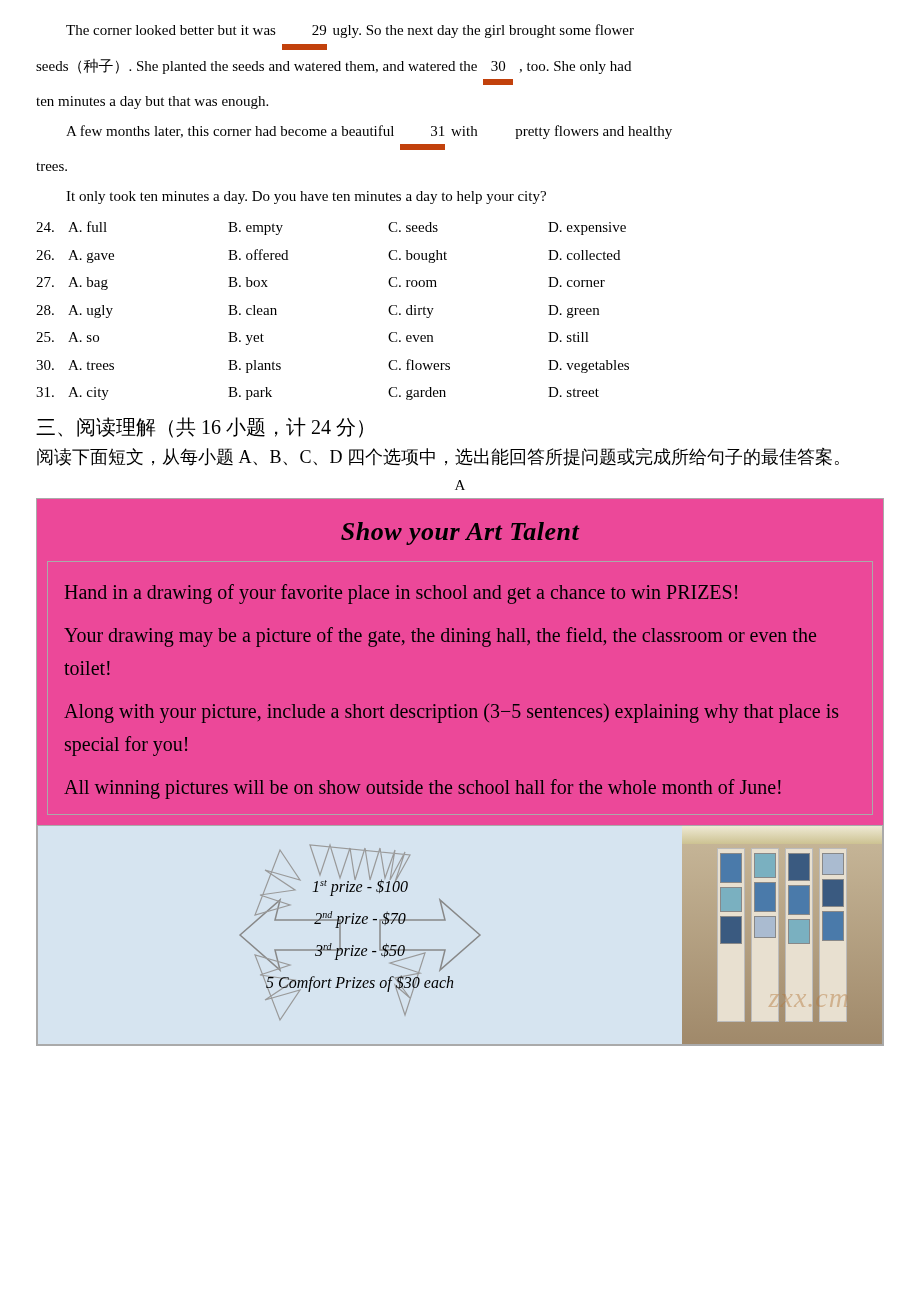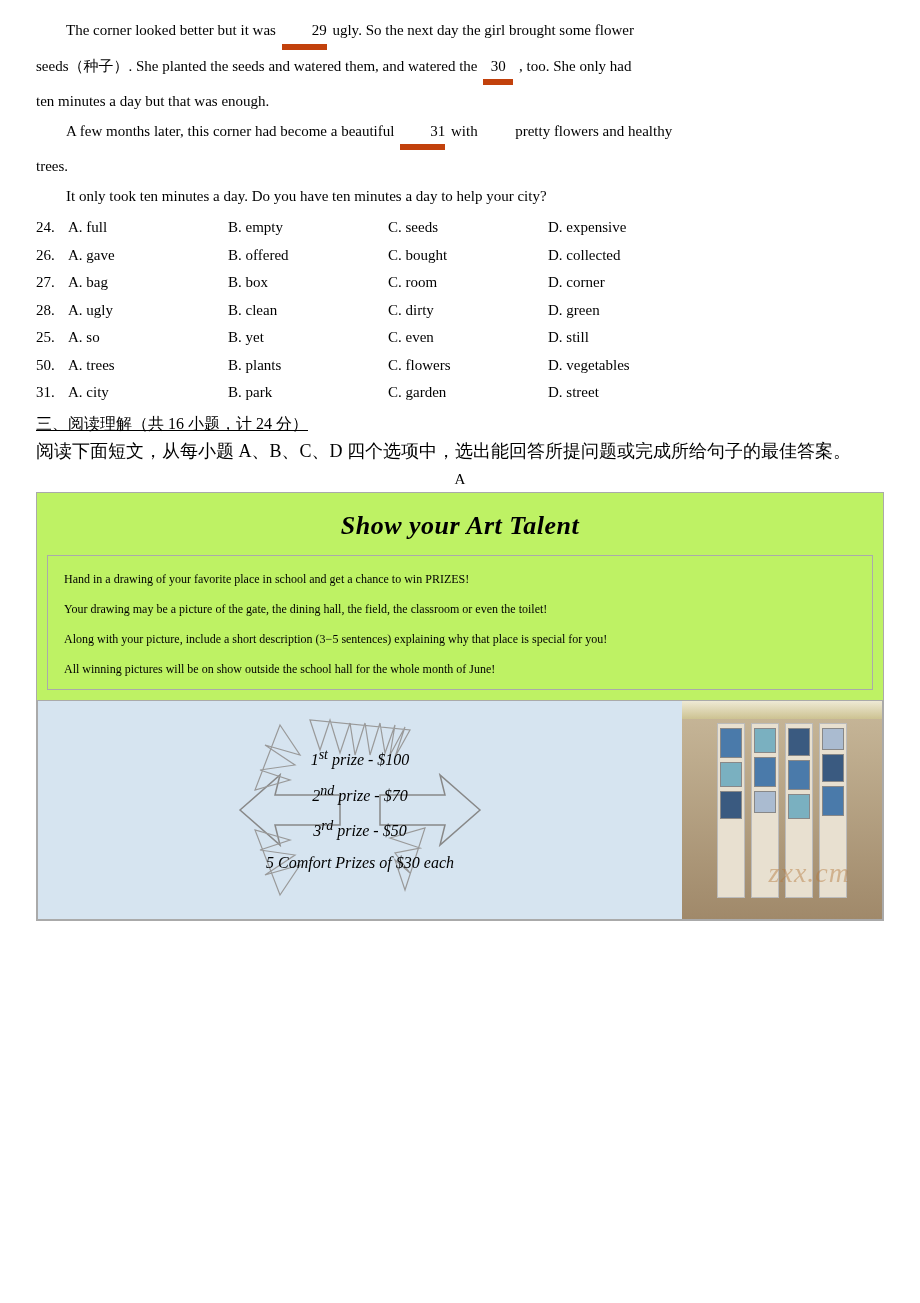--- a/index.html
+++ b/index.html
@@ -49,56 +49,55 @@
     }
     .mcq-option {
       min-width: 160px;
       font-size: 15px;
     }
     .mcq-option.wide {
       min-width: 200px;
     }
     .section-header {
       margin: 8px 0 2px 0;
-      font-size: 16px;
-      text-decoration: underline;
+      font-size: 20px;
     }
     .section-instruction {
       margin-bottom: 6px;
       font-size: 18px;
       line-height: 1.6;
     }
     .reading-section-label {
       text-align: center;
       font-size: 15px;
       margin-bottom: 4px;
     }
     
     .art-card-outer {
       border: 1.5px solid #aaa;
       margin: 4px 0 0 0;
       padding: 0;
-      background: #bef264;
+      background: #ec4899;
     }
     .art-card-title {
       text-align: center;
       font-family: "Times New Roman", Times, serif;
       font-style: italic;
       font-size: 26px;
       font-weight: bold;
       padding: 18px 0 14px 0;
       letter-spacing: 0.5px;
     }
     .art-card-body {
       border: 1.5px solid #aaa;
       margin: 0 10px 10px 10px;
       padding: 14px 16px 10px 16px;
     }
     .art-card-body p {
-      font-size: 12px;
+      font-size: 20px;
       line-height: 1.65;
       margin-bottom: 10px;
       font-family: "Times New Roman", Times, serif;
     }
     .art-card-body p:last-child {
       margin-bottom: 0;
     }
     .art-card-prizes-row {
       display: flex;
       width: 100%;
@@ -134,21 +133,21 @@
     }
     .prize-text {
       position: relative;
       z-index: 2;
       text-align: center;
       font-family: "Times New Roman", Times, serif;
       font-style: italic;
       font-size: 16px;
       line-height: 2.0;
     }
-    .prize-text sup { font-size: 14px; }
+    .prize-text sup { font-size: 10px; }
     .prizes-right {
       width: 200px;
       min-height: 200px;
       background: #888;
       overflow: hidden;
       position: relative;
       display: flex;
       align-items: stretch;
     }
     
@@ -285,21 +284,21 @@
     <span class="mcq-num">25.</span>
     <div class="mcq-options">
       <span class="mcq-option">A. so</span>
       <span class="mcq-option">B. yet</span>
       <span class="mcq-option">C. even</span>
       <span class="mcq-option">D. still</span>
     </div>
   </div>
 
   <div class="mcq-row">
-    <span class="mcq-num">50.</span>
+    <span class="mcq-num">30.</span>
     <div class="mcq-options">
       <span class="mcq-option">A. trees</span>
       <span class="mcq-option">B. plants</span>
       <span class="mcq-option">C. flowers</span>
       <span class="mcq-option wide">D. vegetables</span>
     </div>
   </div>
 
   <div class="mcq-row">
     <span class="mcq-num">31.</span>

